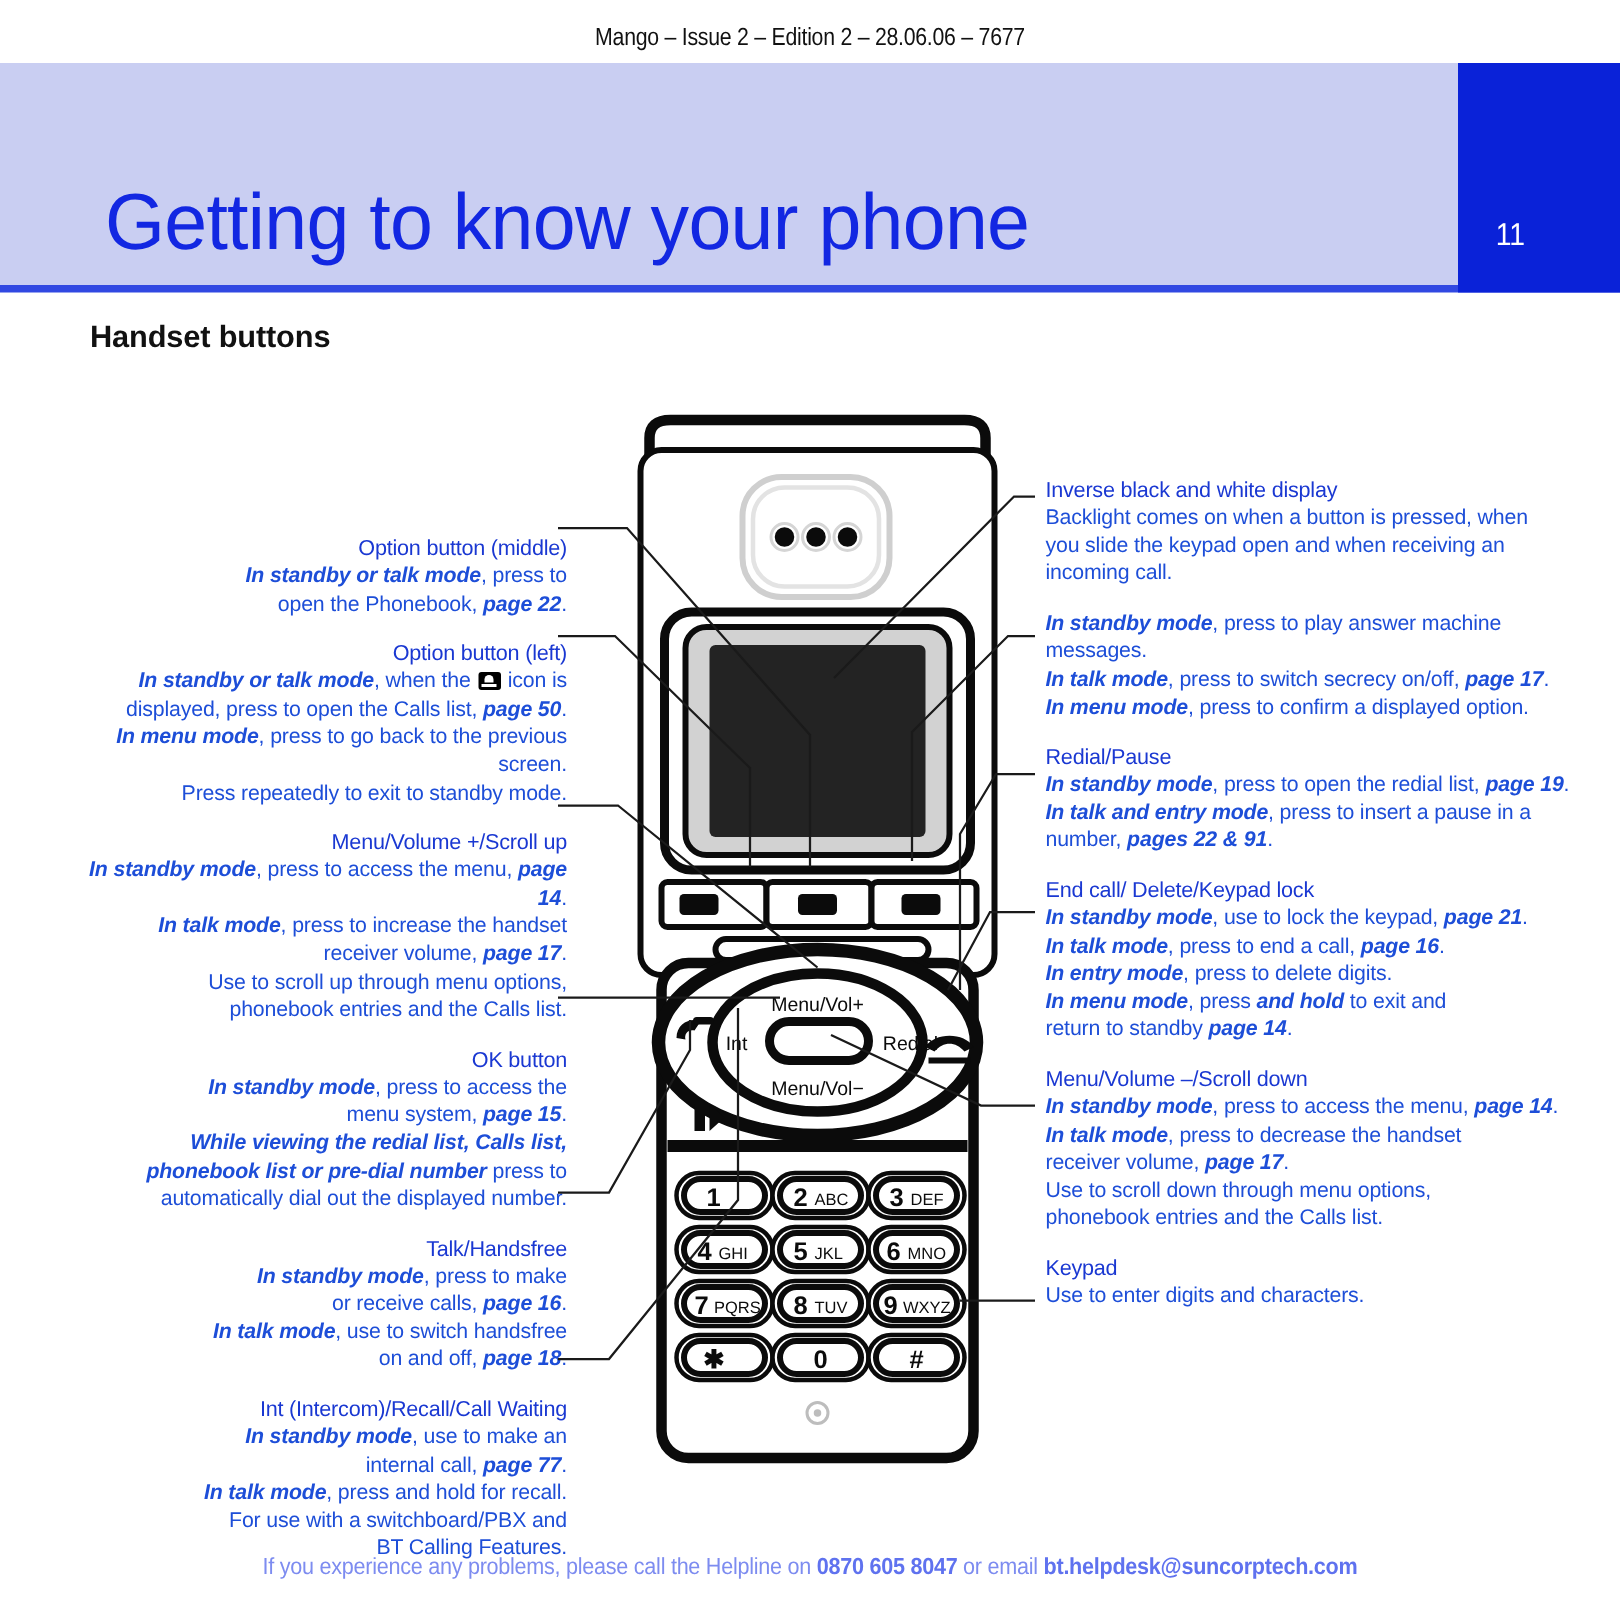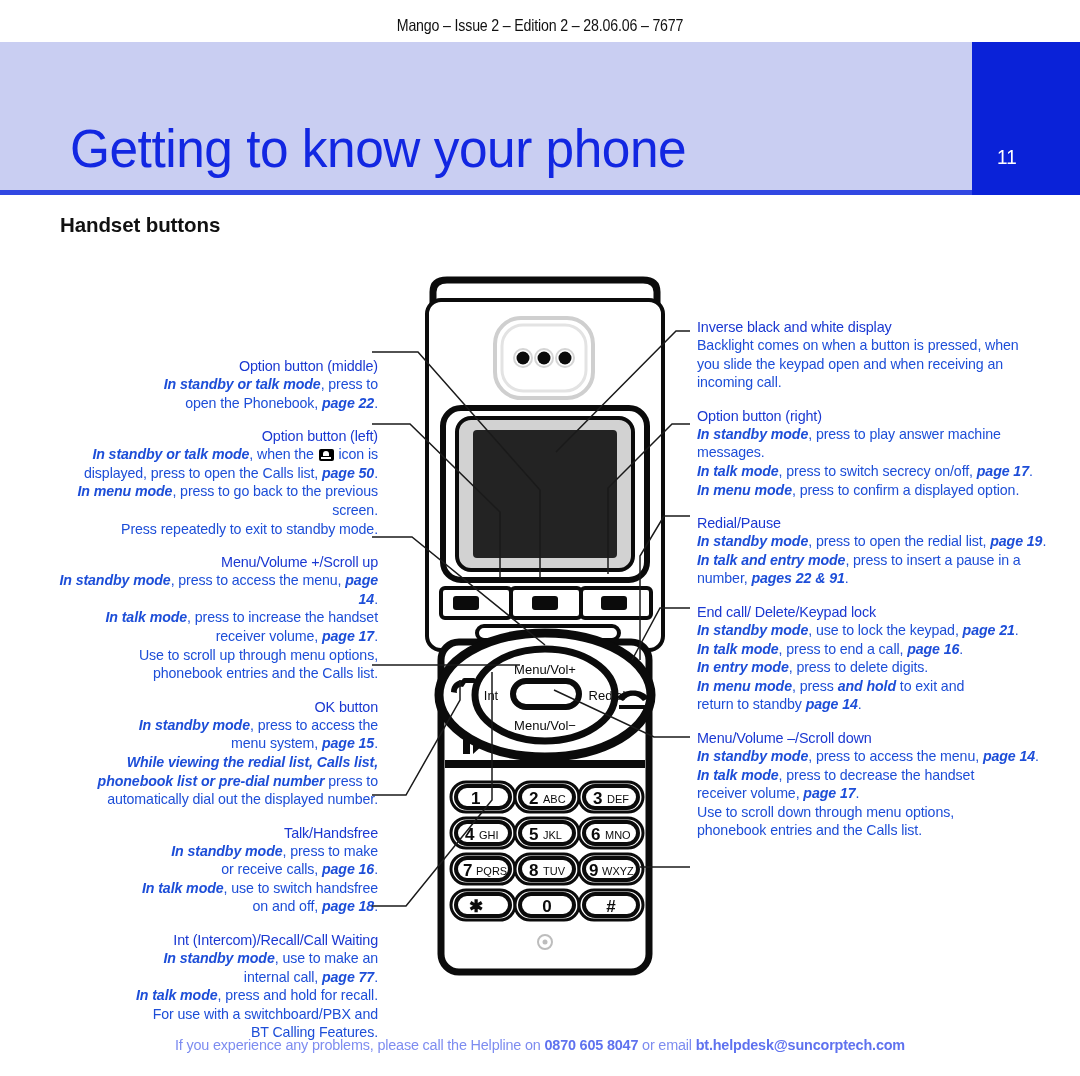--- a/index.html
+++ b/index.html
@@ -377,34 +377,37 @@
       <div class="ann-body"><i>In standby mode</i>, use to make an<br>internal call, <i>page 77</i>.<br><i>In talk mode</i>, press and hold for recall.<br>For use with a switchboard/PBX and<br>BT Calling Features.</div>
     </div>
   </div>
 
   <div class="col-right">
     <div class="ann">
       <div class="ann-title">Inverse black and white display</div>
       <div class="ann-body">Backlight comes on when a button is pressed, when<br>you slide the keypad open and when receiving an<br>incoming call.</div>
     </div>
     <div class="ann">
-      <div class="ann-title">Option button (right)</div>
       <div class="ann-body"><i>In standby mode</i>, press to play answer machine messages.<br><i>In talk mode</i>, press to switch secrecy on/off, <i>page 17</i>.<br><i>In menu mode</i>, press to confirm a displayed option.</div>
     </div>
     <div class="ann">
       <div class="ann-title">Redial/Pause</div>
       <div class="ann-body"><i>In standby mode</i>, press to open the redial list, <i>page 19</i>.<br><i>In talk and entry mode</i>, press to insert a pause in a<br>number, <i>pages 22 &amp; 91</i>.</div>
     </div>
     <div class="ann">
       <div class="ann-title">End call/ Delete/Keypad lock</div>
       <div class="ann-body"><i>In standby mode</i>, use to lock the keypad, <i>page 21</i>.<br><i>In talk mode</i>, press to end a call, <i>page 16</i>.<br><i>In entry mode</i>, press to delete digits.<br><i>In menu mode</i>, press <i>and hold</i> to exit and<br>return to standby <i>page 14</i>.</div>
     </div>
     <div class="ann">
       <div class="ann-title">Menu/Volume –/Scroll down</div>
       <div class="ann-body"><i>In standby mode</i>, press to access the menu, <i>page 14</i>.<br><i>In talk mode</i>, press to decrease the handset<br>receiver volume, <i>page 17</i>.<br>Use to scroll down through menu options,<br>phonebook entries and the Calls list.</div>
+    </div>
+    <div class="ann">
+      <div class="ann-title">Keypad</div>
+      <div class="ann-body">Use to enter digits and characters.</div>
     </div>
   </div>
 
   <div class="footer">
     <span>If you experience any problems, please call the Helpline on </span><b>0870 605 8047</b><span> or email </span><b>bt.helpdesk@suncorptech.com</b>
   </div>
 
 </div>
 
 </body></html>

